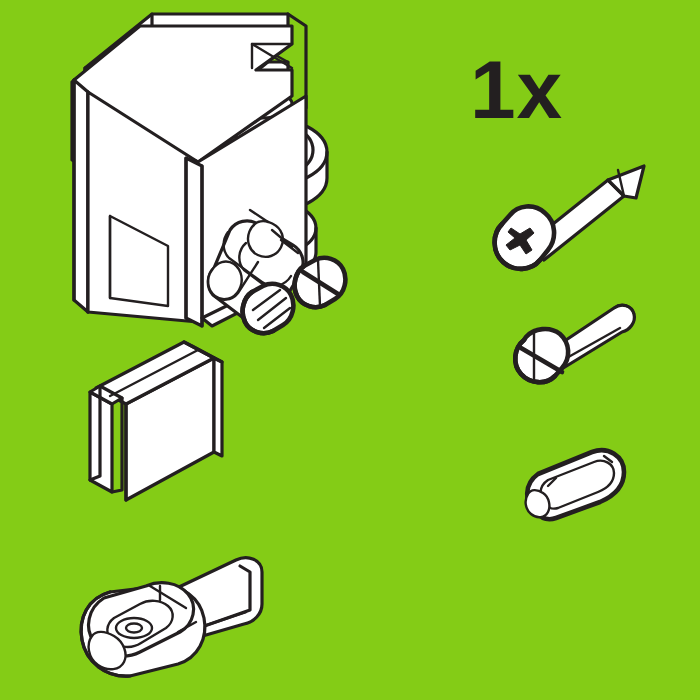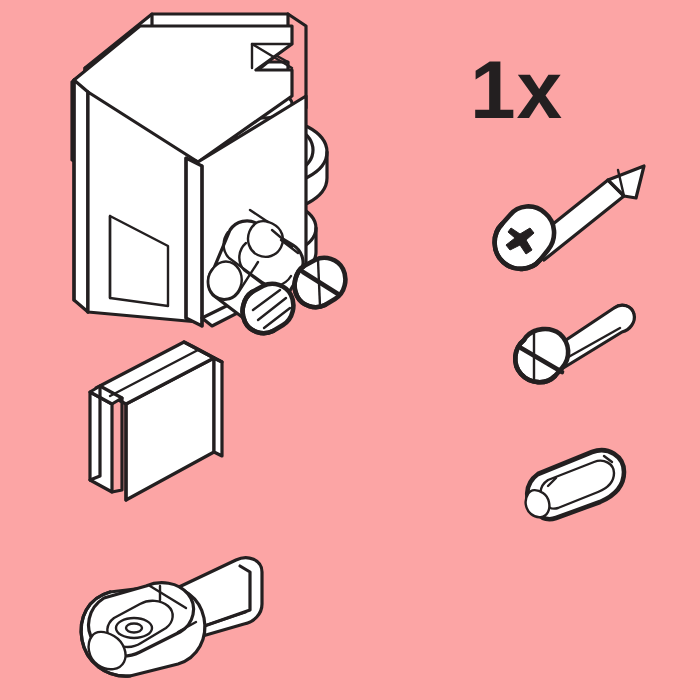--- a/index.html
+++ b/index.html
@@ -10,21 +10,21 @@
   body {
     width: 700px;
     height: 700px;
     overflow: hidden;
     font-family: "Liberation Sans", sans-serif;
   }
   #diagram-root {
     position: relative;
     width: 700px;
     height: 700px;
-    background: #fca5a5;
+    background: #84cc16;
   }
   #parts-svg {
     position: absolute;
     left: 0;
     top: 0;
     width: 700px;
     height: 700px;
     display: block;
   }
   .ln {

